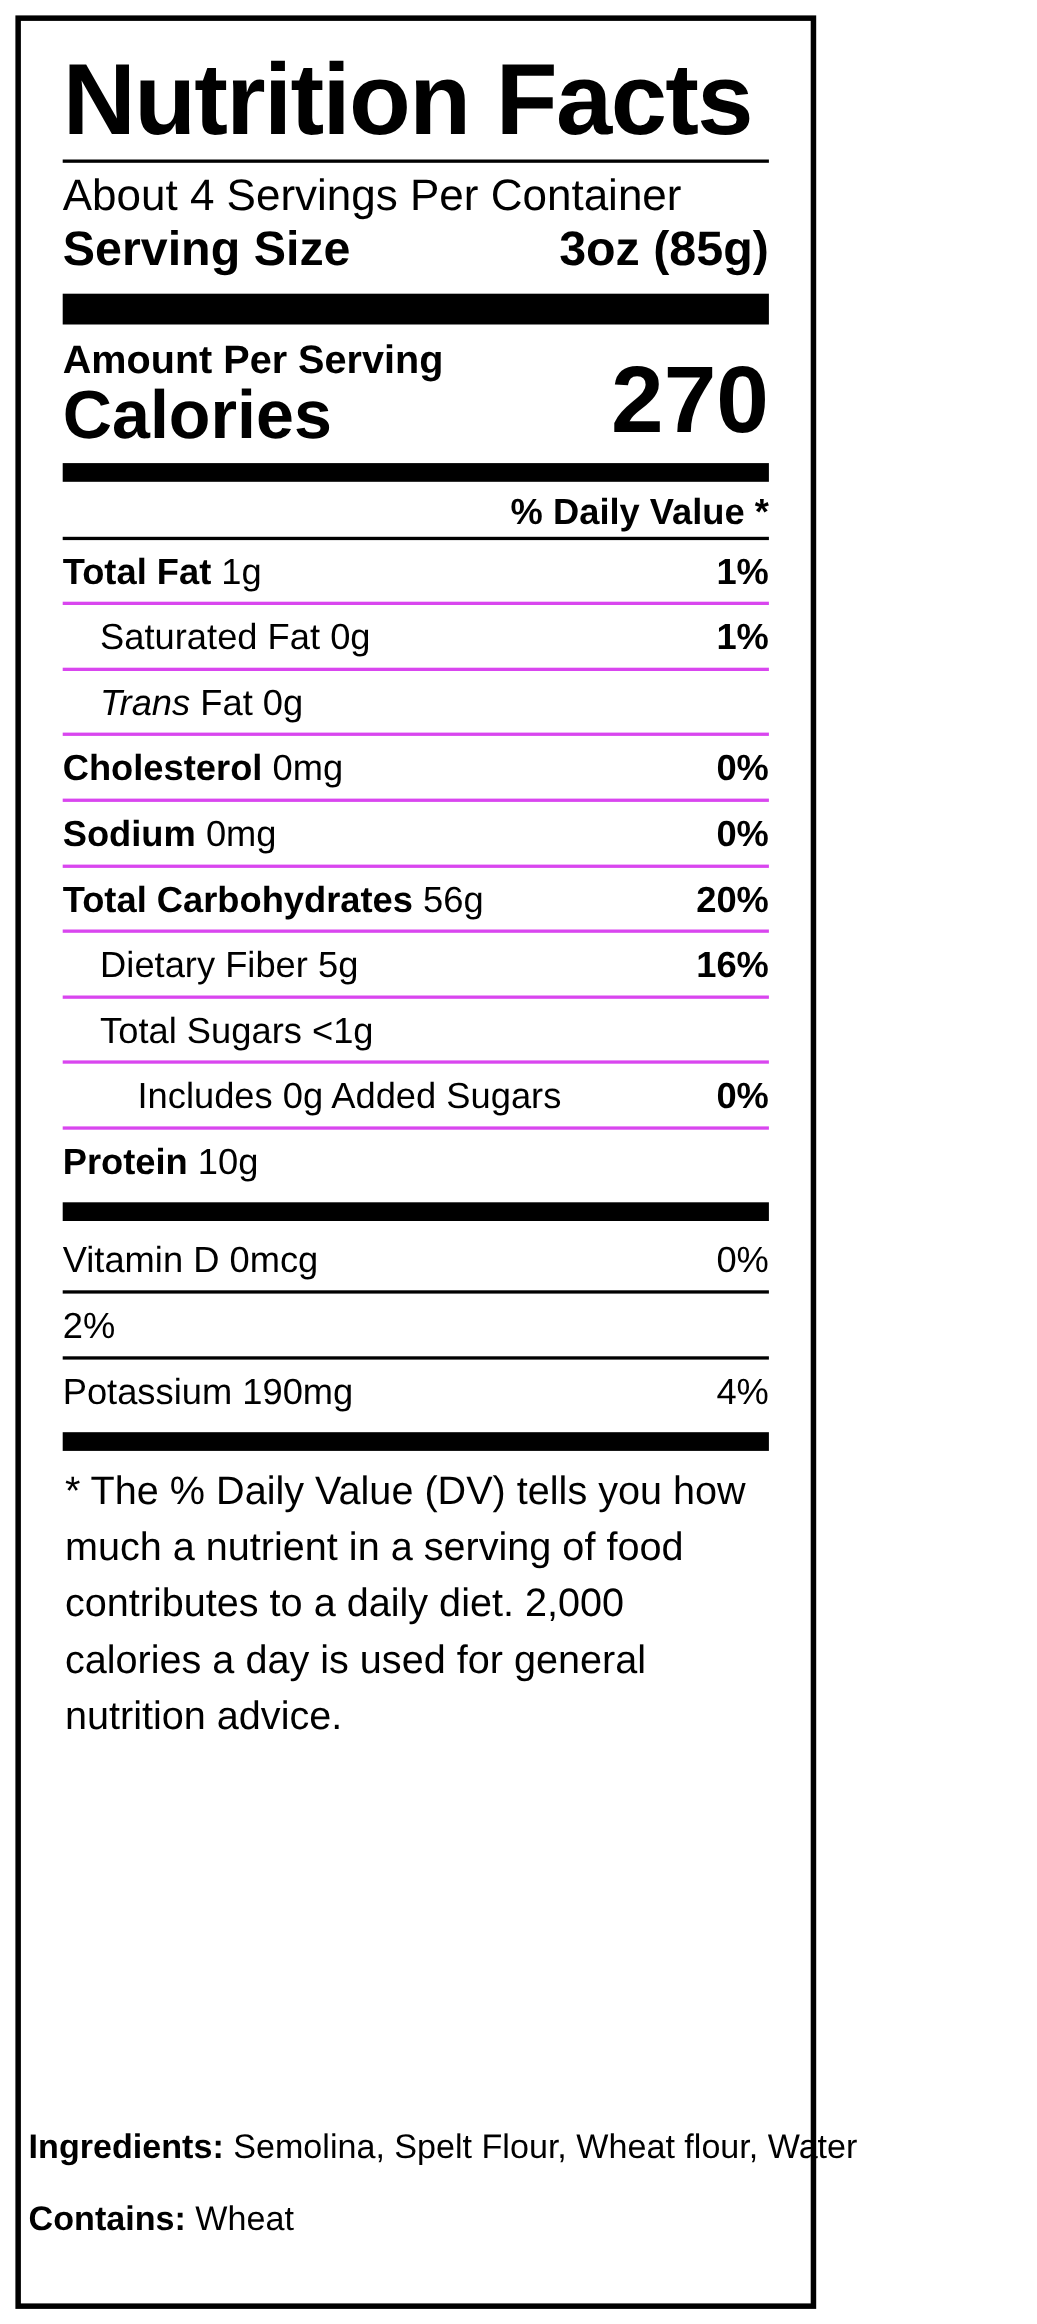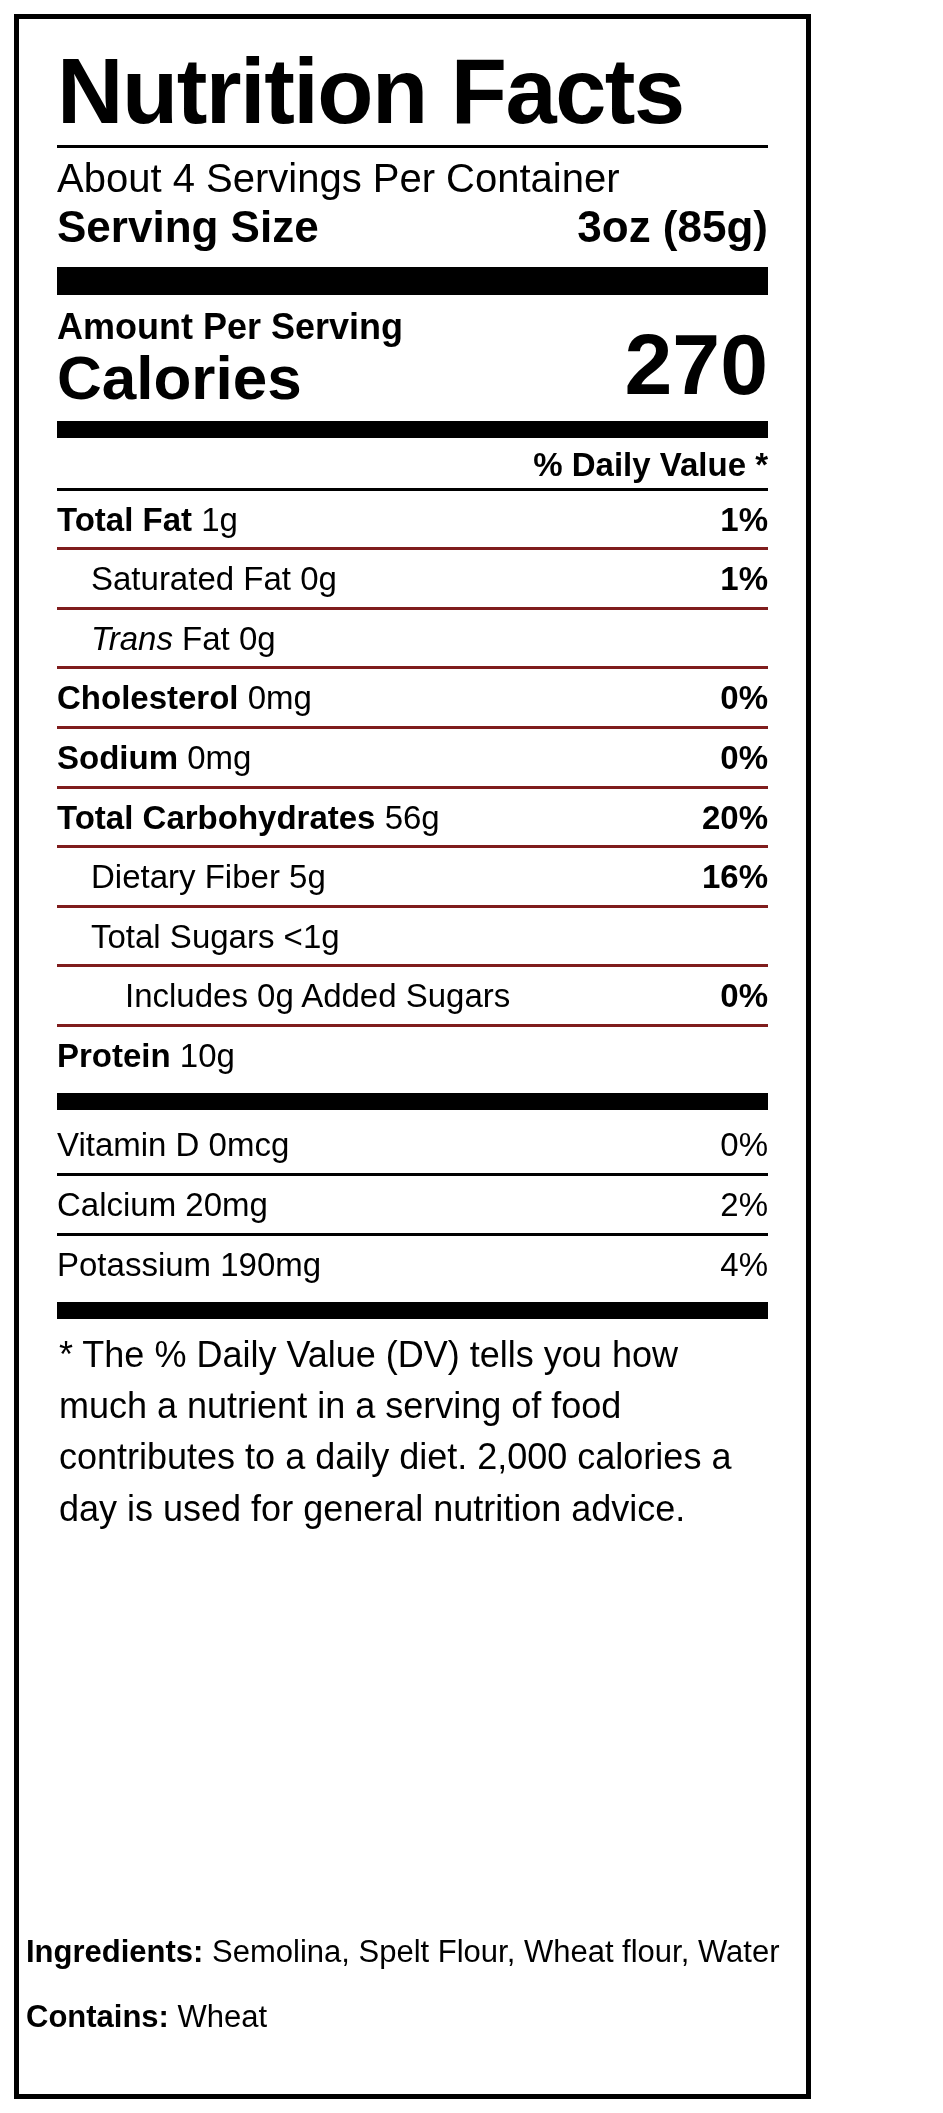--- a/index.html
+++ b/index.html
@@ -15,21 +15,21 @@
   .page {
     width: 943px;
     height: 2113px;
     position: relative;
     background: #ffffff;
   }
   .label-frame {
     position: absolute;
     left: 14px;
     top: 14px;
-    width: 797px;
+    width: 728px;
     height: 2085px;
     border: 5px solid #000000;
     background: #ffffff;
     padding: 0;
   }
   .inner {
     padding: 18px 26px 0 26px;
   }
   
   .nf-title {
@@ -101,21 +101,21 @@
     margin: 8px 12px 4px 12px;
   }
   
   .rows {
     margin: 0 12px;
   }
   .nrow {
     display: flex;
     justify-content: space-between;
     align-items: baseline;
-    border-top: 3px solid #7f1d1d;
+    border-top: 3px solid #d946ef;
     padding: 9px 0 8px 0;
     font-size: 33px;
     line-height: 1.2;
   }
   .nrow.first { border-top: 3px solid #000; }
   .nrow .left { }
   .nrow .right { font-weight: bold; }
   .nrow.indent1 .left { padding-left: 34px; }
   .nrow.indent2 .left { padding-left: 68px; }
   .bold { font-weight: bold; }
@@ -237,21 +237,20 @@
       </div>
 
       <div class="bar-mid"></div>
 
       <div class="rows">
         <div class="vrow firstv">
           <div class="left">Vitamin D 0mcg</div>
           <div class="right-v">0%</div>
         </div>
         <div class="vrow">
-          <div class="left">Calcium 20mg</div>
           <div class="right-v">2%</div>
         </div>
         <div class="vrow">
           <div class="left">Potassium 190mg</div>
           <div class="right-v">4%</div>
         </div>
       </div>
 
       <div class="bar-mid"></div>
 

